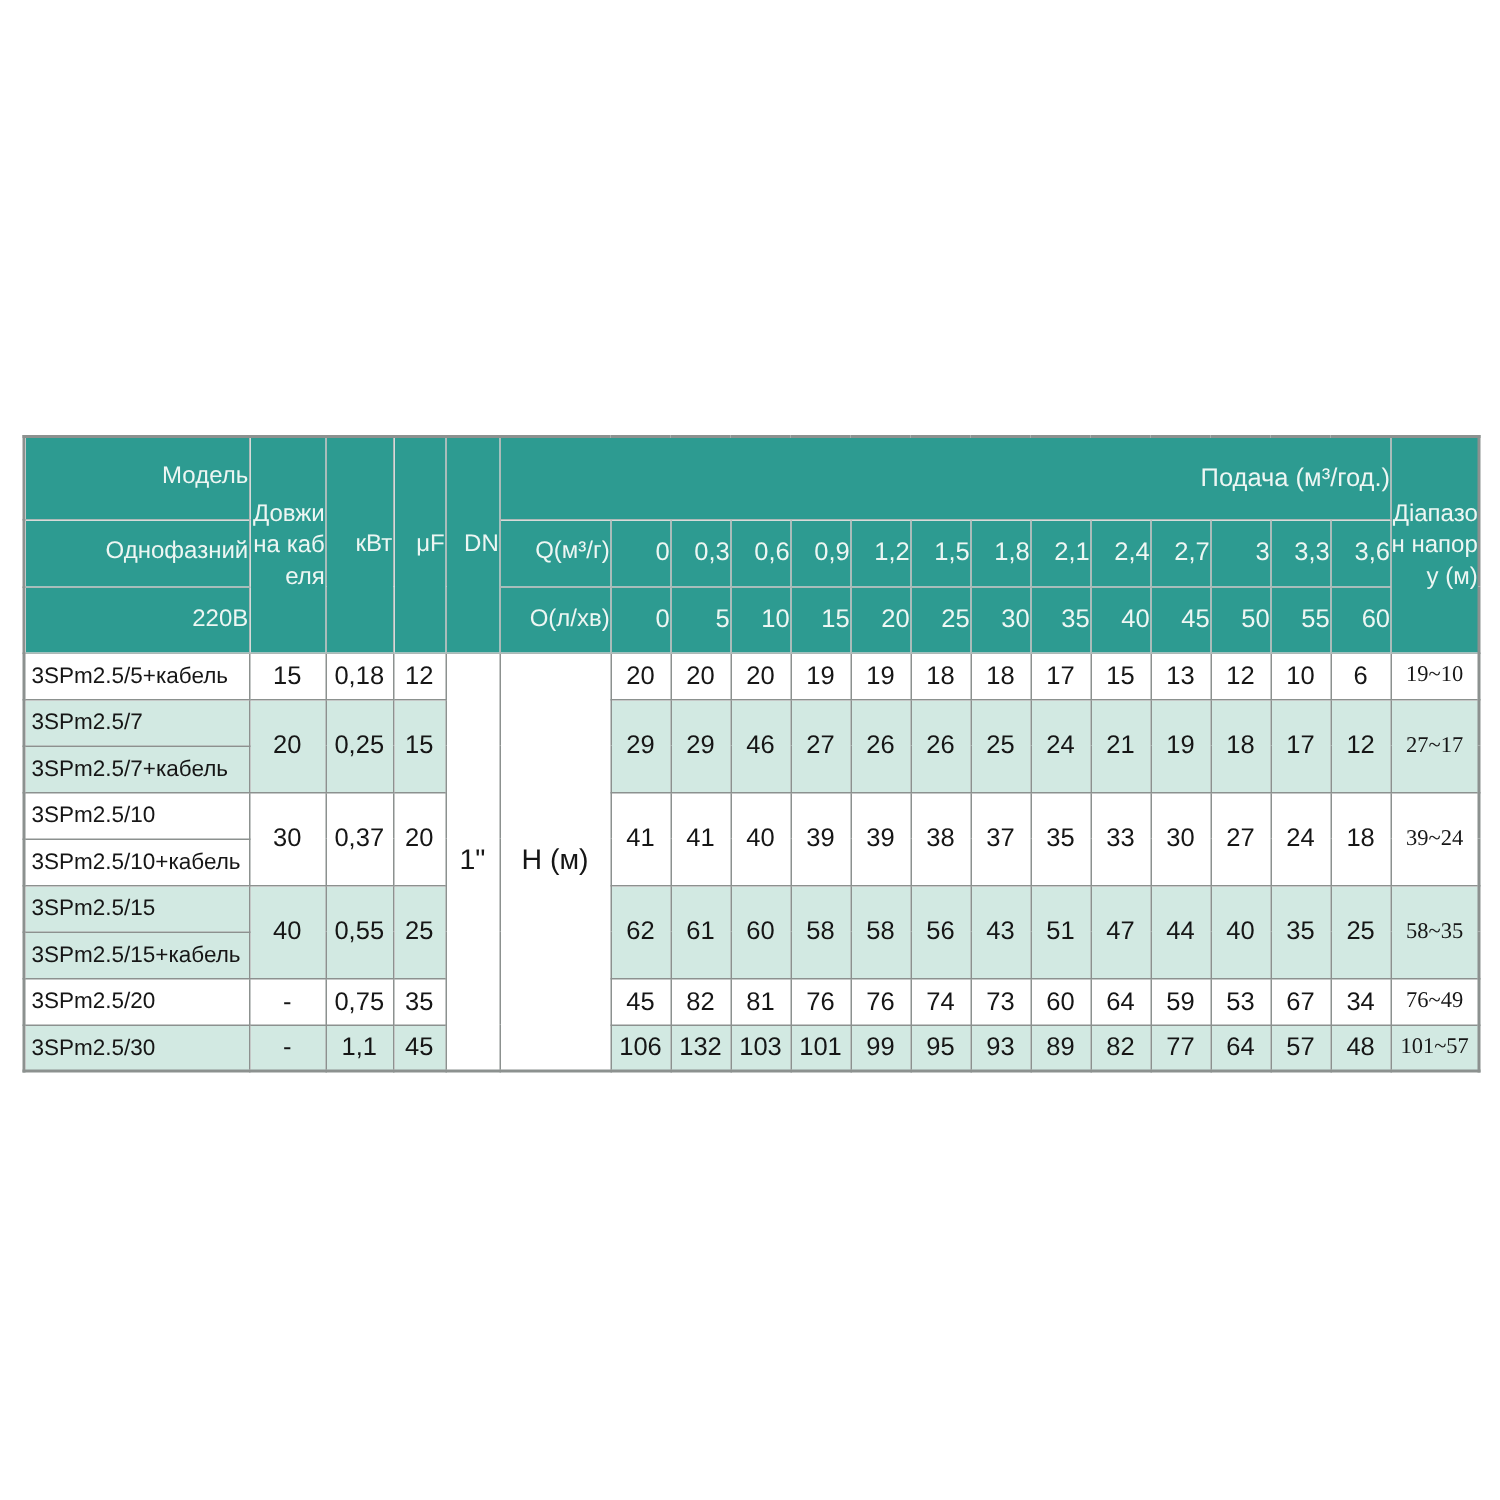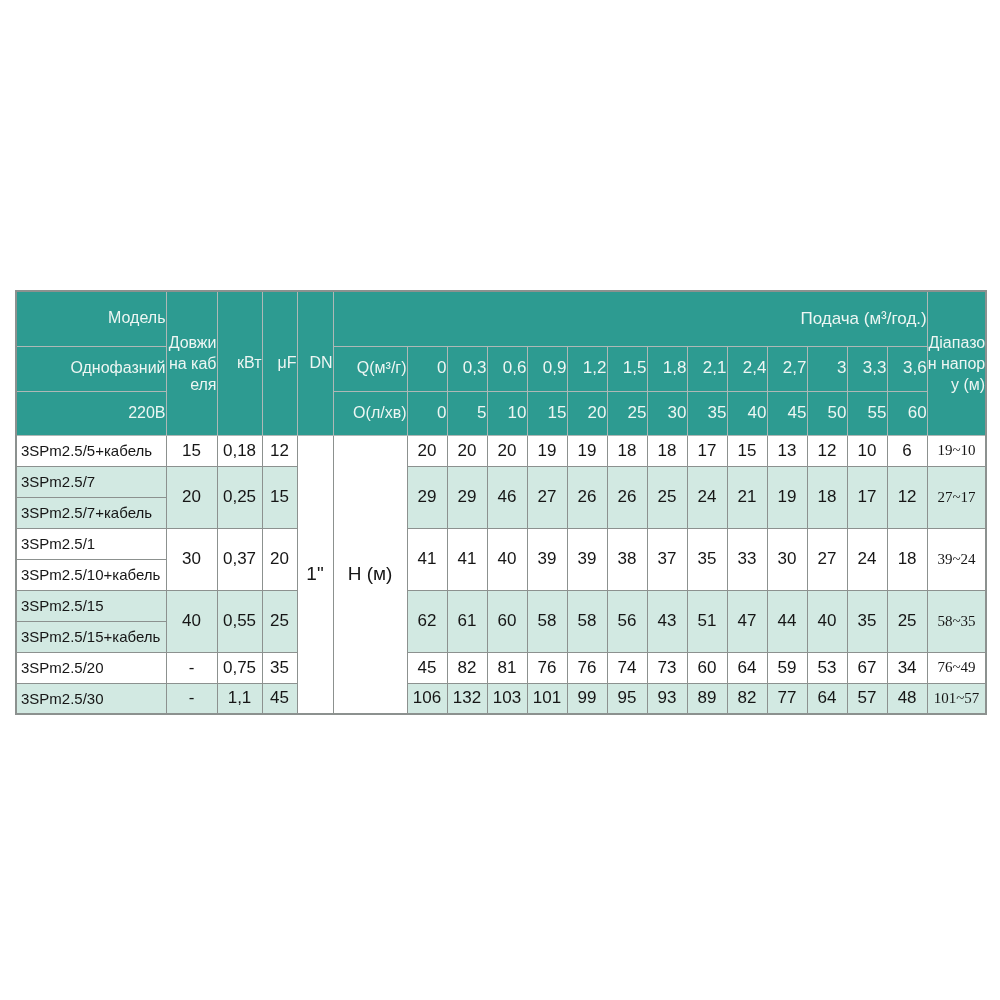--- a/index.html
+++ b/index.html
@@ -149,21 +149,21 @@
       <td rowspan="2" class="gg">18</td>
       <td rowspan="2" class="gg">17</td>
       <td rowspan="2" class="gg">12</td>
       <td rowspan="2" class="range gg">27~17</td>
     </tr>
     <tr>
       <td class="model gg">3SPm2.5/7+кабель</td>
     </tr>
 
     <tr>
-      <td class="model gw">3SPm2.5/1</td>
+      <td class="model gw">3SPm2.5/10</td>
       <td rowspan="2" class="gw">30</td>
       <td rowspan="2" class="gw">0,37</td>
       <td rowspan="2" class="gw">20</td>
       <td rowspan="2" class="gw">41</td>
       <td rowspan="2" class="gw">41</td>
       <td rowspan="2" class="gw">40</td>
       <td rowspan="2" class="gw">39</td>
       <td rowspan="2" class="gw">39</td>
       <td rowspan="2" class="gw">38</td>
       <td rowspan="2" class="gw">37</td>

